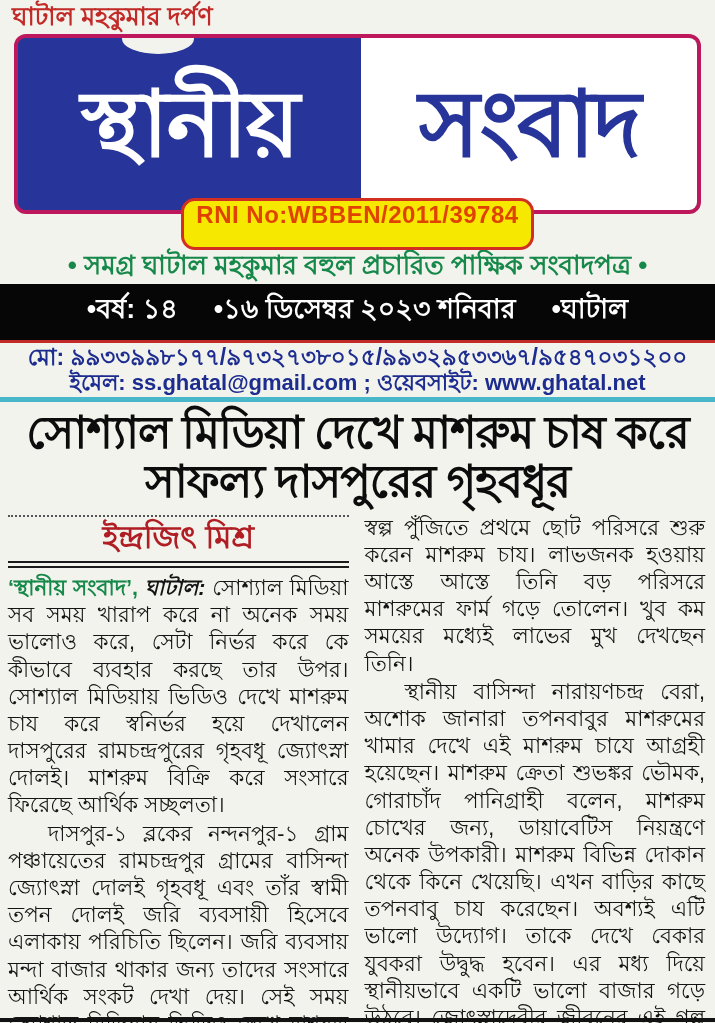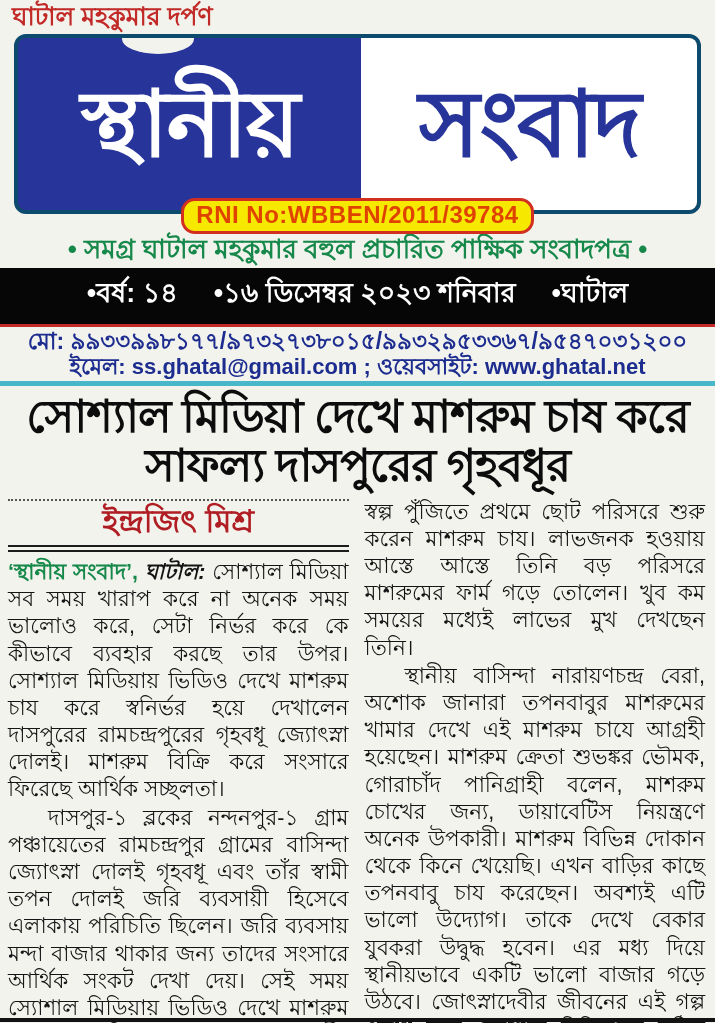--- a/index.html
+++ b/index.html
@@ -7,33 +7,33 @@
     position:relative; width:715px; height:1023px; margin:0 auto;
     background:#f3f3ee; overflow:hidden;
     font-family:"Liberation Sans","DejaVu Sans",sans-serif;
   }
   
   .tagline { color:#c22a28; font-weight:bold; font-size:25px; padding:1px 0 0 12px; line-height:1.2; }
 
   
   .masthead {
     position:relative; margin:3px 14px 0 14px; height:172px;
-    border:4px solid #0c4a6e; border-radius:12px;
+    border:4px solid #be185d; border-radius:12px;
     display:flex; overflow:hidden; background:#404040;justify-content:space-between;
   }
   .masthead-left  { width:50.5%; background:#27349a; color:#ffffff; display:flex; align-items:center; justify-content:center; }
   .masthead-right { width:49.5%; background:#ffffff; color:#27349a; display:flex; align-items:center; justify-content:center; }
   .masthead-word { font-size:92px; font-weight:bold; line-height:1; white-space:nowrap; letter-spacing:-2px; }
   .masthead-dot { position:absolute; left:104px; top:-14px; width:72px; height:30px; background:#f3f3ee; border-radius:50%; }
 
   
   .rni-badge {
     position:relative; z-index:3; margin:-16px auto 0; width:max-content;
     background:#f7e800; color:#e04300; border:3px solid #d22f20; border-radius:14px;
-    padding:0 12px 2px; font-size:24px; font-weight:bold; letter-spacing:0.5px;
+    padding:0 12px 18px; font-size:24px; font-weight:bold; letter-spacing:0.5px;
   }
 
   .subtitle { text-align:center; color:#16894a; font-weight:bold; font-size:26px; margin-top:1px; line-height:1.15; }
 
   .issue-bar {
     margin-top:3px; background:#060606; color:#ffffff;
     display:flex; justify-content:center; gap:36px;
     font-weight:bold; font-size:27px; padding:4px 0 7px;
     border-bottom:3px solid #c22a28;
   }

